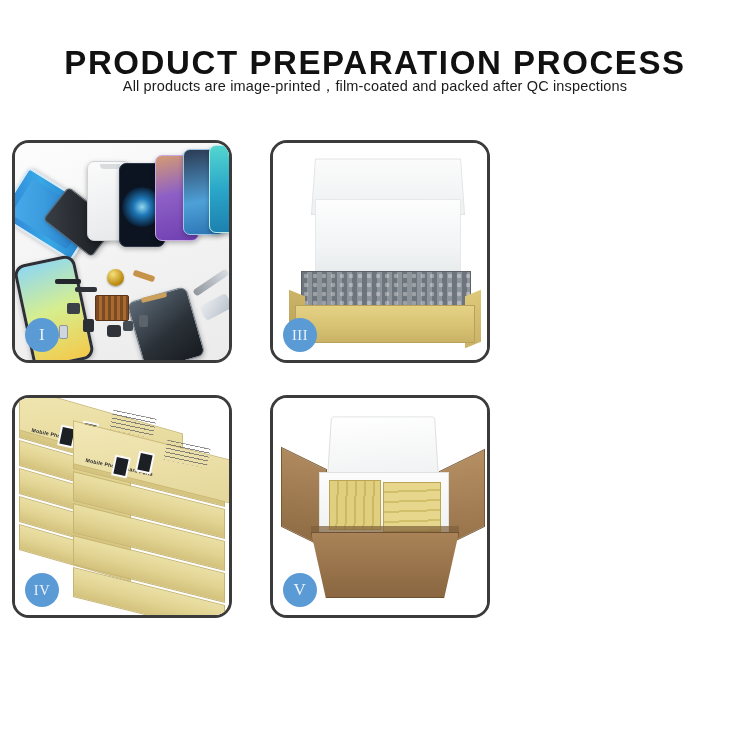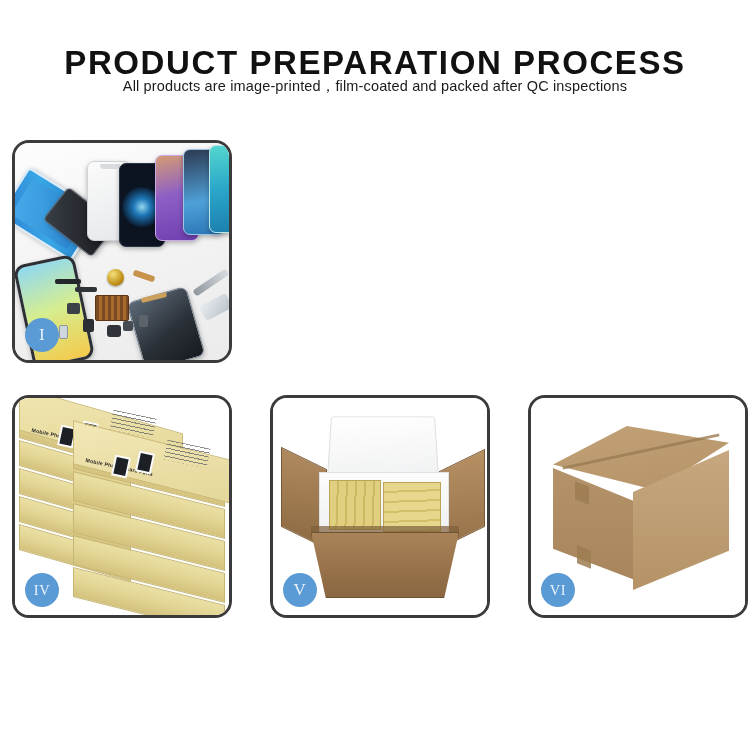--- a/index.html
+++ b/index.html
@@ -406,20 +406,31 @@
           <div class="sp4"></div>
           <div class="sp5"></div>
           <div class="sp6"></div>
           <div class="tool"></div>
           <div class="tool2"></div>
         </div>
         <div class="badge">I</div>
       </div>
 
 
+      <div class="panel p3">
+        <div class="scene">
+          <div class="lid"></div>
+          <div class="foam"></div>
+          <div class="tray"></div>
+          <div class="boxleft"></div>
+          <div class="boxright"></div>
+          <div class="boxfront"></div>
+        </div>
+        <div class="badge wide">III</div>
+      </div>
 
     </div>
 
     <div class="row">
 
       <div class="panel p4">
         <div class="scene">
           <div class="stackwrap">
             <div class="sbox bl5"></div>
             <div class="sbox bl4"></div>
@@ -454,27 +465,16 @@
           <div class="foamlid"></div>
           <div class="foambox"></div>
           <div class="ybox-a"></div>
           <div class="ybox-b"></div>
           <div class="cartontop"></div>
           <div class="cartonfront"></div>
         </div>
         <div class="badge">V</div>
       </div>
 
-      <div class="panel p6">
-        <div class="scene">
-          <div class="c-top"></div>
-          <div class="c-left"></div>
-          <div class="c-right"></div>
-          <div class="c-top-line"></div>
-          <div class="tape1"></div>
-          <div class="tape2"></div>
-        </div>
-        <div class="badge wide">VI</div>
-      </div>
 
     </div>
   </div>
 </div>
 
 </body></html>

